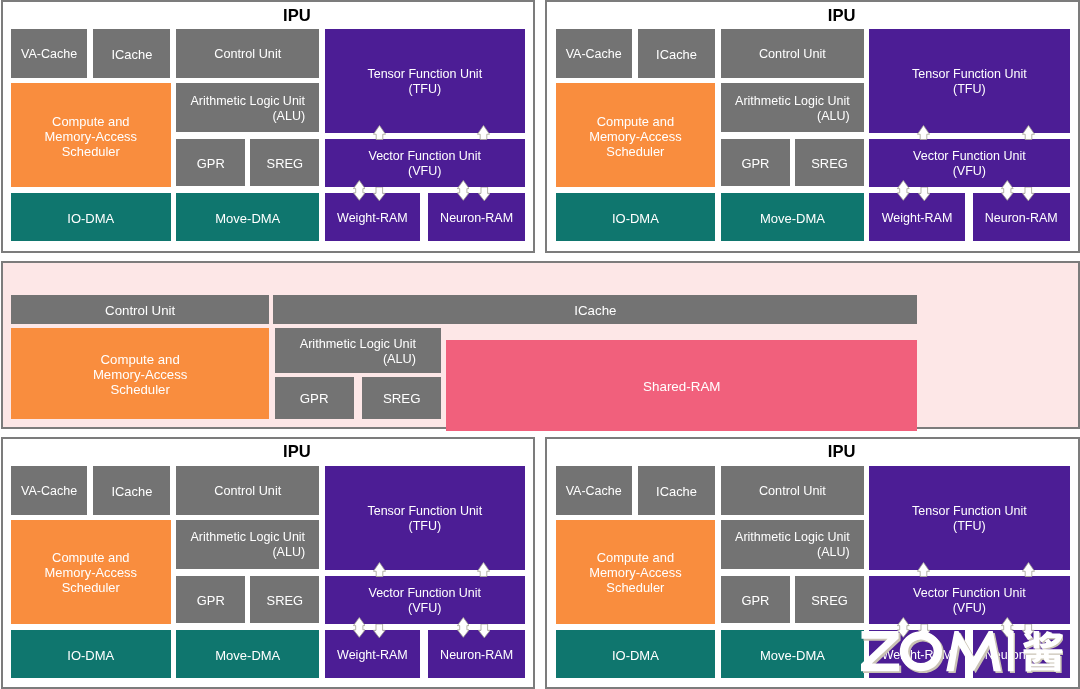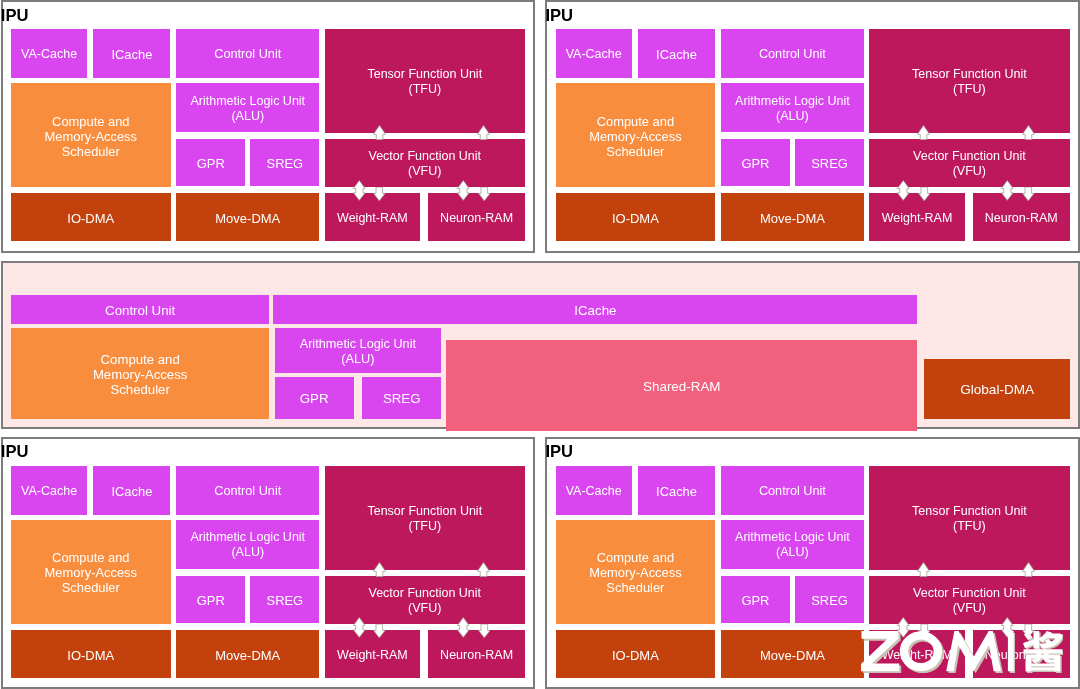--- a/index.html
+++ b/index.html
@@ -8,37 +8,38 @@
     width:1080px;height:689px;overflow:hidden;
     font-family:"Liberation Sans",sans-serif;
   }
   #stage{position:relative;width:1080px;height:689px;background:#fff;overflow:hidden;}
 
   
   .panel{position:absolute;box-sizing:border-box;border:2.3px solid #7c7c7c;}
   .panel.ipu{background:#ffffff;}
   .panel.mpu{background:#fde7e7;}
   .panel-title{
-    position:absolute;text-align:left;
+    position:absolute;text-align:center;
     font-weight:bold;color:#000000;font-size:16.6px;line-height:1;
     white-space:nowrap;
+    padding-left:29px;
   }
 
   
   .blk{
     position:absolute;box-sizing:border-box;
     display:flex;align-items:center;justify-content:center;
     text-align:center;color:#ffffff;
     font-size:12.5px;line-height:15px;white-space:pre-line;
     padding-top:2px;
   }
-  .c-gray  {background:#d946ef;}
+  .c-gray  {background:#737373;text-align:right;}
   .c-orange{background:#f98d3e;}
-  .c-green {background:#c2410c;}
-  .c-blue  {background:#be185d;}
+  .c-green {background:#0f766e;}
+  .c-blue  {background:#4c1d95;}
   .c-pink  {background:#f1607c;}
 
   
   .arrow{position:absolute;}
 
   
   .wm-wrap{position:absolute;left:861px;top:629.5px;pointer-events:none;}
   .wm{position:absolute;left:0;top:0;width:154px;height:43px;display:block;}
   .wm-cjk{position:absolute;left:161.5px;top:-0.5px;width:40px;height:44.5px;display:block;}
 </style>
@@ -126,21 +127,20 @@
     <div class="blk c-gray" style="left: 11px; top: 294.5px; width: 258.3px; height: 29.4px; font-size: 13.3px;">Control Unit</div>
     <div class="blk c-gray" style="left: 273.3px; top: 294.5px; width: 644.2px; height: 29.4px; font-size: 13.3px;">ICache</div>
     <div class="blk c-orange" style="left: 11px; top: 327.5px; width: 258.3px; height: 91.8px; font-size: 13.2px;">Compute and
 Memory-Access
 Scheduler</div>
     <div class="blk c-gray" style="left: 274.5px; top: 328.1px; width: 166.7px; height: 45.3px; font-size: 12.7px;">Arithmetic Logic Unit
 (ALU)</div>
     <div class="blk c-gray" style="left: 274.5px; top: 376.6px; width: 79.2px; height: 42.7px; font-size: 13.3px;">GPR</div>
     <div class="blk c-gray" style="left: 362.3px; top: 376.6px; width: 78.9px; height: 42.7px; font-size: 13.3px;">SREG</div>
     <div class="blk c-pink" style="left: 446.1px; top: 340px; width: 471.4px; height: 91.2px; font-size: 13.4px;">Shared-RAM</div>
-    <div class="blk c-green" style="left: 924px; top: 359.3px; width: 146.3px; height: 59.4px; font-size: 13.6px;">Global-DMA</div>
     <div class="panel ipu" style="left: 0.8px; top: 436.9px; width: 534.3px; height: 252.1px;"></div>
     <div class="panel-title" style="left: 0.8px; top: 444.4px; width: 534.3px;">IPU</div>
     <div class="blk c-gray" style="left: 11px; top: 465.9px; width: 76.2px; height: 48.8px; font-size: 12.5px;">VA-Cache</div>
     <div class="blk c-gray" style="left: 93.4px; top: 465.9px; width: 77px; height: 48.8px; font-size: 12.9px;">ICache</div>
     <div class="blk c-gray" style="left: 176.2px; top: 465.9px; width: 143.2px; height: 48.8px; font-size: 12.7px;">Control Unit</div>
     <div class="blk c-orange" style="left: 11px; top: 519.7px; width: 159.6px; height: 104.6px; font-size: 12.9px;">Compute and
 Memory-Access
 Scheduler</div>
     <div class="blk c-gray" style="left: 176.2px; top: 519.7px; width: 143.2px; height: 49.6px; font-size: 12.5px;">Arithmetic Logic Unit
 (ALU)</div>

